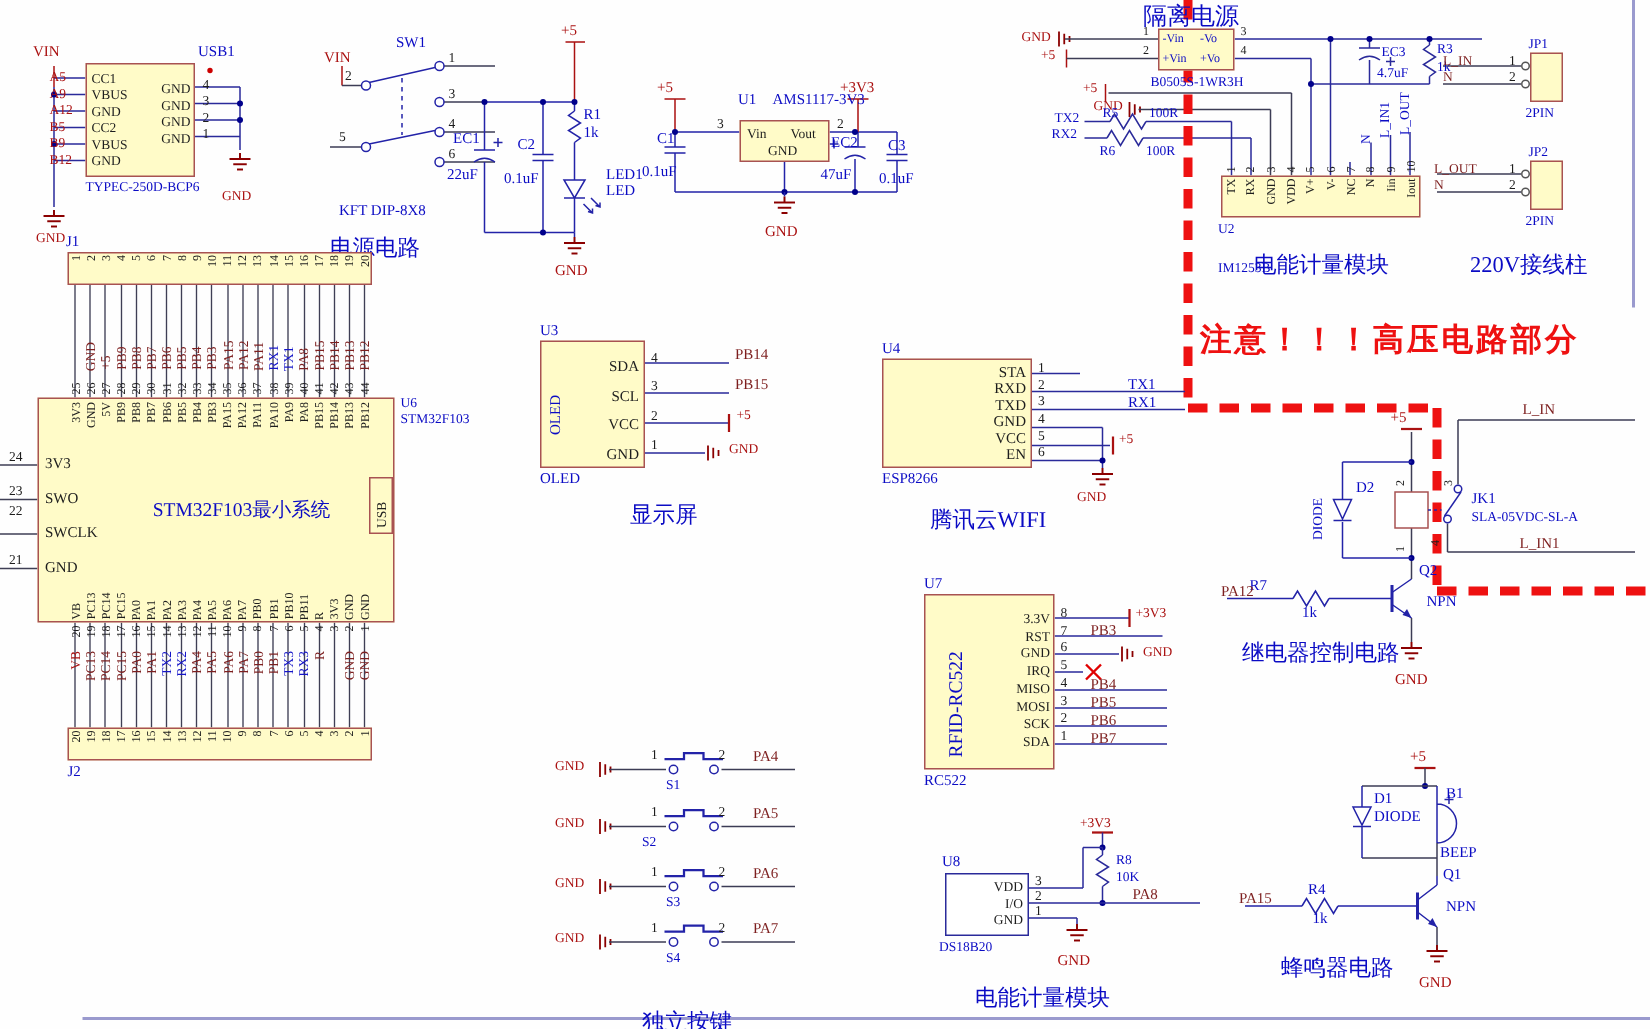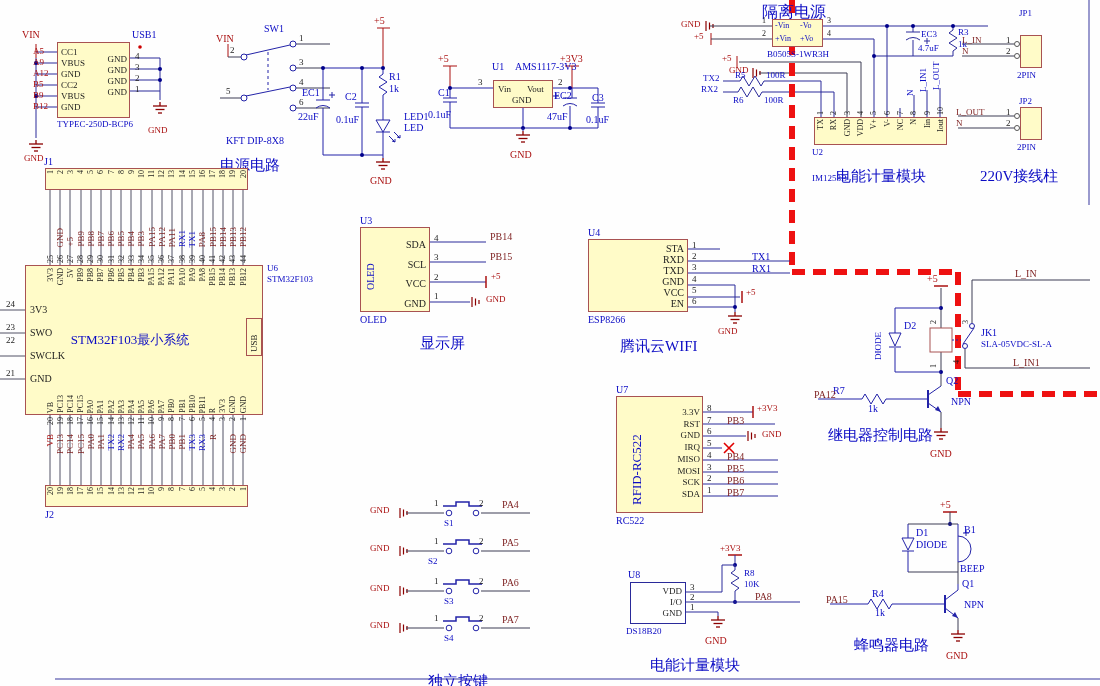--- a/index.html
+++ b/index.html
@@ -447,36 +447,37 @@
         <i class="v s8 blk">Iout</i>
       </span>
     </div>
 <div class="lbl blu v s9" style="left:906px;top:76px;height:20px">N</div>
 <div class="lbl blu v s9" style="left:919px;top:62px;height:30px">L_IN1</div>
 <div class="lbl blu v s9" style="left:932px;top:58px;height:32px">L_OUT</div>
 <div class="lbl blu s9" style="left:812px;top:148px">U2</div>
 <div class="lbl blu s9" style="left:812px;top:174px">IM1253B</div>
 <div class="cap" style="position:absolute;left:836px;top:167px">电能计量模块</div>
 
-<div class="lbl blu s9" style="left:1019px;top:9px">JP1</div>
+<div class="lbl blu s9" style="left:1019px;top:25px">JP1</div>
 <div class="box" style="left:1020px;top:35px;width:22px;height:33px"></div>
 <div class="lbl mar s9" style="left:962px;top:36px">L_IN</div>
 <div class="lbl mar s9" style="left:962px;top:47px">N</div>
 <div class="lbl blk s9" style="left:1006px;top:36px">1</div>
 <div class="lbl blk s9" style="left:1006px;top:47px">2</div>
 <div class="lbl blu s9" style="left:1017px;top:71px">2PIN</div>
 <div class="lbl blu s9" style="left:1019px;top:97px">JP2</div>
 <div class="box" style="left:1020px;top:107px;width:22px;height:33px"></div>
 <div class="lbl mar s9" style="left:956px;top:108px">L_OUT</div>
 <div class="lbl mar s9" style="left:956px;top:119px">N</div>
 <div class="lbl blk s9" style="left:1006px;top:108px">1</div>
 <div class="lbl blk s9" style="left:1006px;top:119px">2</div>
 <div class="lbl blu s9" style="left:1017px;top:143px">2PIN</div>
 <div class="cap" style="position:absolute;left:980px;top:167px">220V接线柱</div>
 
+<div class="warn" style="left:800px;top:212px">注意！！！高压电路部分</div>
 
 <div class="lbl blu" style="left:44px;top:157px">J1</div>
 <div class="box" style="left:45px;top:168px;width:203px;height:22px"></div>
 <div class="prow as" style="left:45px;top:170px;width:203px;height:19px">
       <span class="cell">
         <i class="v s8 blk">1</i>
       </span>
       <span class="cell">
         <i class="v s8 blk">2</i>
       </span>
@@ -715,21 +716,21 @@
       <span class="cell">
         <i class="v s8 blk">PB14</i>
       </span>
       <span class="cell">
         <i class="v s8 blk">PB13</i>
       </span>
       <span class="cell">
         <i class="v s8 blk">PB12</i>
       </span>
     </div>
-<div class="lbl blu s13 ctr" style="left:30px;top:333px;width:200px">STM32F103最小系统</div>
+<div class="lbl blu s13 ctr" style="left:61px;top:333px;width:200px">STM32F103最小系统</div>
 <div class="lbl blu s9" style="left:267px;top:264px">U6</div>
 <div class="lbl blu s9" style="left:267px;top:275px">STM32F103</div>
 <div class="lbl blk s9" style="left:6px;top:300px">24</div>
 <div class="lbl blk s9" style="left:6px;top:323px">23</div>
 <div class="lbl blk s9" style="left:6px;top:336px">22</div>
 <div class="lbl blk s9" style="left:6px;top:369px">21</div>
 <div class="lbl blk" style="left:30px;top:305px">3V3</div>
 <div class="lbl blk" style="left:30px;top:328px">SWO</div>
 <div class="lbl blk" style="left:30px;top:351px">SWCLK</div>
 <div class="lbl blk" style="left:30px;top:374px">GND</div>

